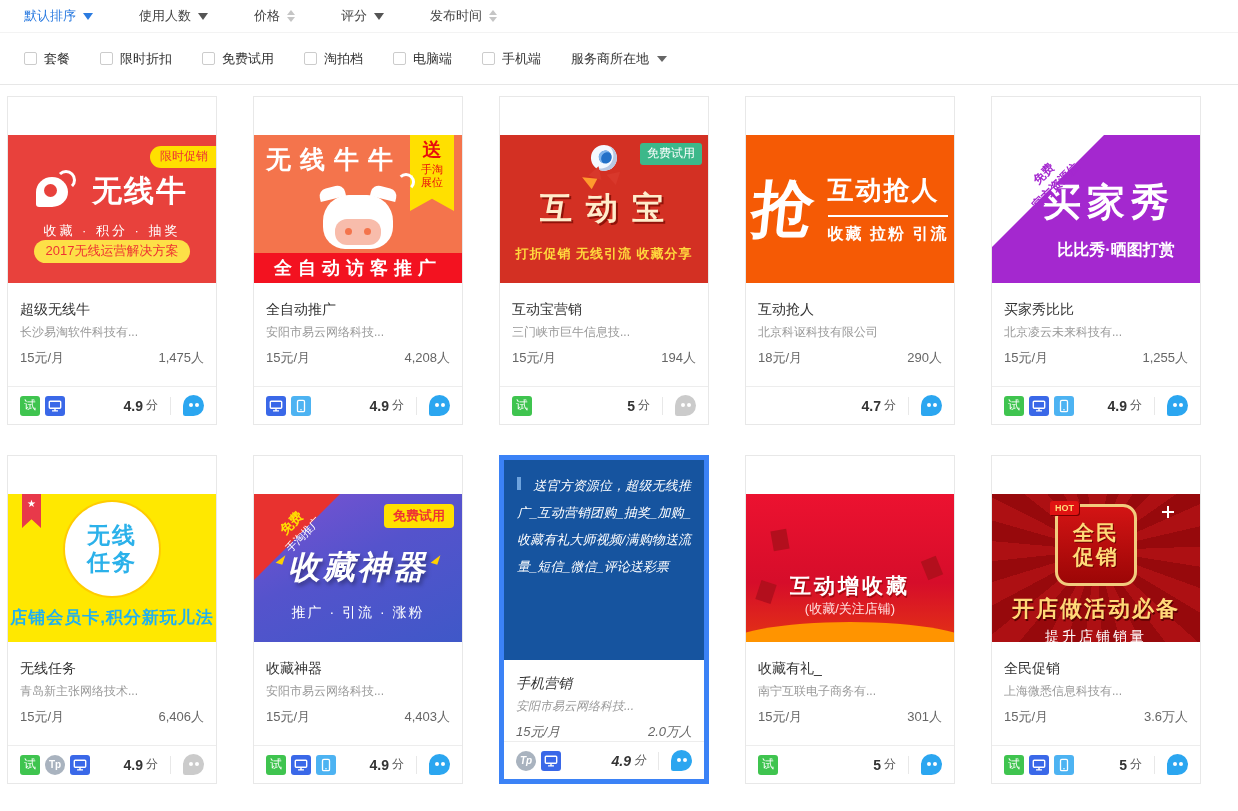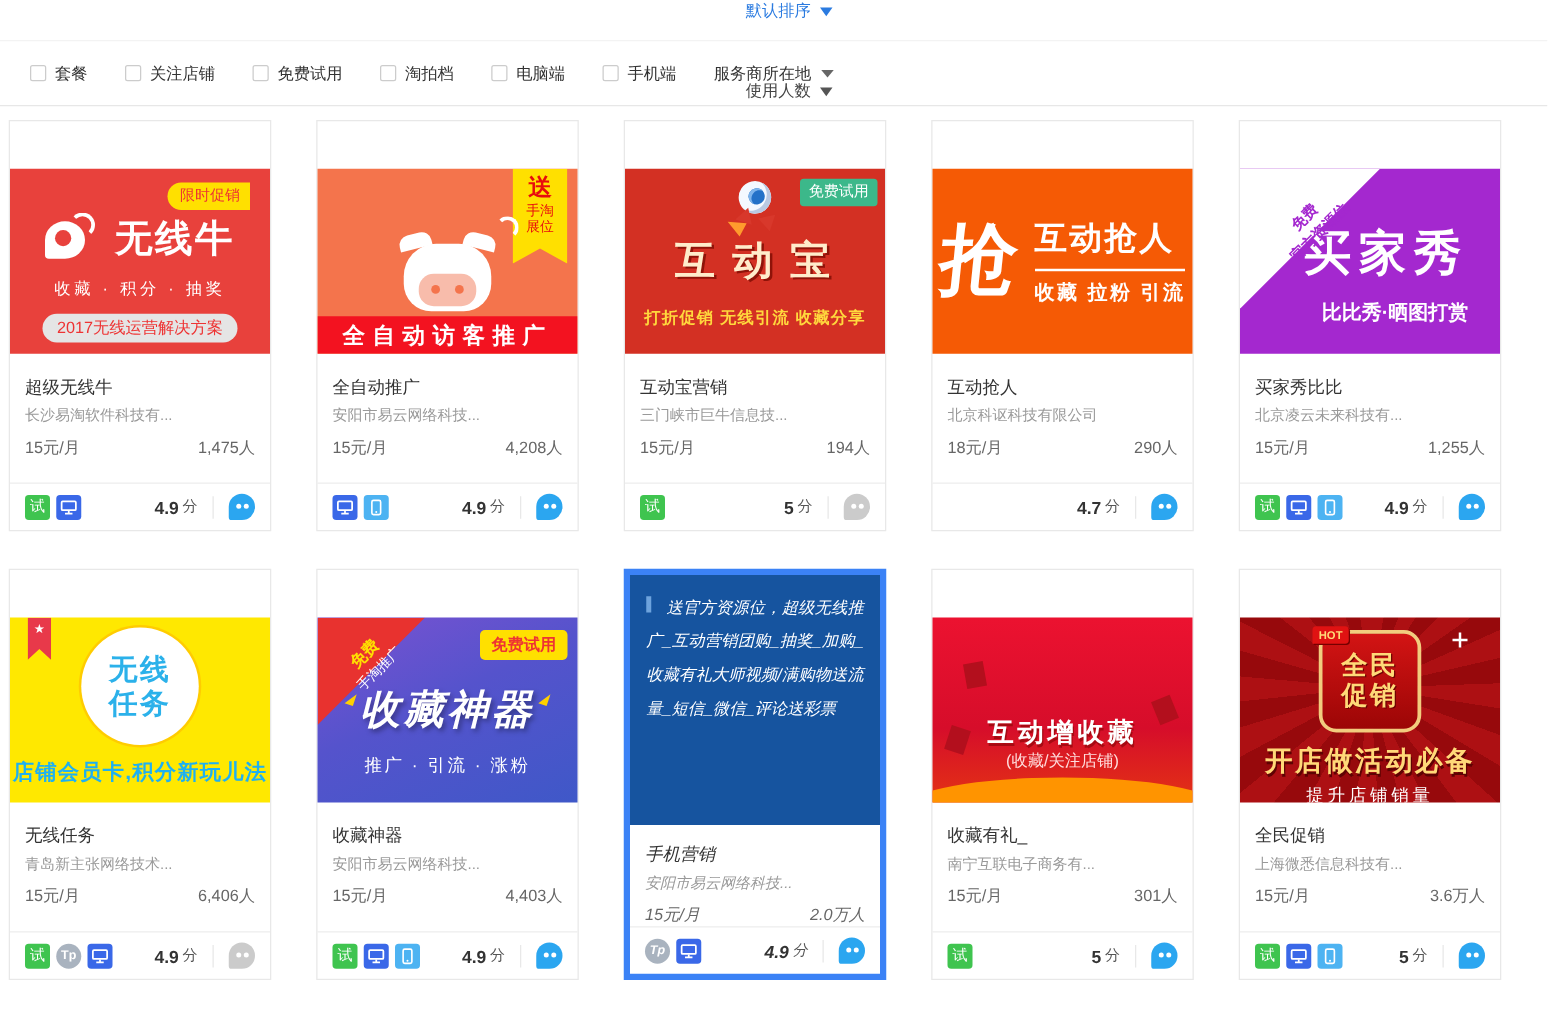--- a/index.html
+++ b/index.html
@@ -3,21 +3,21 @@
 <meta charset="utf-8">
 <style>
   * { margin:0; padding:0; box-sizing:border-box; }
   html,body { background:#fff; }
   body {
     width:1238px; height:811px; overflow:hidden;
     font-family:"Liberation Sans","DejaVu Sans",sans-serif;
     color:#333;
   }
   
-  .sortbar { height:33px; display:flex; align-items:center; padding-left:24px; gap:46px; border-bottom:1px solid #f3f3f3;flex-direction:column; }
+  .sortbar { height:33px; display:flex; align-items:center; padding-left:24px; gap:46px; border-bottom:1px solid #f3f3f3; }
   .sort-item { display:flex; align-items:center; font-size:13px; color:#444; cursor:pointer; }
   .sort-item.active { color:#2b7be0; }
   .arr-down { width:0; height:0; border-left:5px solid transparent; border-right:5px solid transparent; border-top:7px solid #555; margin-left:7px; }
   .sort-item.active .arr-down { border-top-color:#2b7be0; }
   .arr-both { display:inline-flex; flex-direction:column; margin-left:7px; gap:2px; }
   .arr-both i { display:block; width:0; height:0; border-left:4px solid transparent; border-right:4px solid transparent; }
   .arr-both .up { border-bottom:5px solid #c5c5c5; }
   .arr-both .dn { border-top:5px solid #c5c5c5; }
   
   .filterbar { height:52px; display:flex; align-items:center; padding-left:24px; gap:30px; border-bottom:1px solid #e7e7e7; }
@@ -45,28 +45,28 @@
   .ic-tp { width:20px; height:20px; border-radius:50%; background:#a9b3bf; color:#fff; font-size:10px; font-weight:bold; display:flex; align-items:center; justify-content:center; }
   .spacer { flex:1; }
   .score { font-size:14px; font-weight:bold; color:#333; }
   .score-unit { font-size:12px; color:#555; font-weight:normal; margin-left:3px; }
   .vdiv { width:1px; height:18px; background:#e8e8e8; margin:0 12px; }
   .ww { position:relative; width:21px; height:21px; background:#2ba6f0; border-radius:55% 55% 55% 12%; }
   .ww::after { content:""; position:absolute; left:6px; top:8px; width:4px; height:4px; border-radius:50%; background:#fff; box-shadow:6px 0 0 #fff; }
   .ww.gray { background:#cbcbcb; }
   
   .b1 { background:#e8413c; text-align:center; }
-  .b1 .badge { position:absolute; right:16px; top:11px; background:#ffe000; color:#e33; font-size:12px; padding:2px 8px 3px 10px; border-radius:11px 0 0 11px; }
+  .b1 .badge { position:absolute; right:0; top:11px; background:#ffe000; color:#e33; font-size:12px; padding:2px 8px 3px 10px; border-radius:11px 0 0 11px; }
   .b1 .logo-row { margin-top:36px; display:flex; align-items:center; justify-content:center; gap:24px; }
   .b1 .eye { position:relative; width:32px; height:30px; background:#fff; border-radius:50% 50% 50% 10%; }
   .b1 .eye::before { content:""; position:absolute; left:8px; top:7px; width:13px; height:13px; background:#e8413c; border-radius:50%; }
   .b1 .eye::after { content:""; position:absolute; right:-8px; top:-7px; width:14px; height:14px; border:3px solid transparent; border-top:3px solid #fff; border-right:3px solid #fff; border-radius:50%; }
   .b1 .brand { color:#fff; font-size:30px; font-weight:bold; letter-spacing:2px; }
   .b1 .slogan { color:#fff; font-size:13px; margin-top:10px; letter-spacing:3px; }
-  .b1 .pill { display:inline-block; margin-top:11px; background:#e5e5e5; color:#e33; font-size:13px; padding:2px 12px 3px; border-radius:12px; }
+  .b1 .pill { display:inline-block; margin-top:0; background:#fde047; color:#e33; font-size:13px; padding:2px 12px 3px; border-radius:12px; }
   
   .b2 { background:#f4744c; }
   .b2 .brand { position:absolute; left:12px; top:8px; color:#fff; font-size:25px; font-weight:bold; letter-spacing:9px; }
   .b2 .ribbon { position:absolute; right:8px; top:0; width:44px; height:76px; background:#ffe000; color:#e80d0d; text-align:center; clip-path:polygon(0 0,100% 0,100% 100%,50% 84%,0 100%); }
   .b2 .ribbon .big { font-size:19px; font-weight:bold; margin-top:2px; }
   .b2 .ribbon .sm { font-size:11px; line-height:13px; }
   .b2 .cow { position:absolute; left:50%; top:52px; transform:translateX(-50%); width:90px; height:64px; }
   .b2 .horn { position:absolute; top:0; width:26px; height:12px; background:#fff; border-radius:8px 8px 0 0; }
   .b2 .horn.l { left:6px; transform:rotate(-14deg); }
   .b2 .horn.r { right:6px; transform:rotate(14deg); }
@@ -173,21 +173,21 @@
   </div>
 </div>
 
 <div class="filterbar">
   <label class="filter-item">
     <span class="cbx"></span>
     <span>套餐</span>
   </label>
   <label class="filter-item">
     <span class="cbx"></span>
-    <span>关注店铺</span>
+    <span>限时折扣</span>
   </label>
   <label class="filter-item">
     <span class="cbx"></span>
     <span>免费试用</span>
   </label>
   <label class="filter-item">
     <span class="cbx"></span>
     <span>淘拍档</span>
   </label>
   <label class="filter-item">
@@ -241,20 +241,21 @@
         <span class="score">4.9</span>
         <span class="score-unit">分</span>
         <span class="vdiv"></span>
         <span class="ww"></span>
       </div>
     </div>
 
     <div class="card">
       <div class="top-gap"></div>
       <div class="banner b2">
+        <div class="brand">无线牛牛</div>
         <div class="ribbon">
           <div class="big">送</div>
           <div class="sm">手淘</div>
           <div class="sm">展位</div>
         </div>
         <div class="cow">
           <span class="horn l"></span>
             <span class="horn r"></span>
           <span class="face">
               <span class="muzzle"></span>

